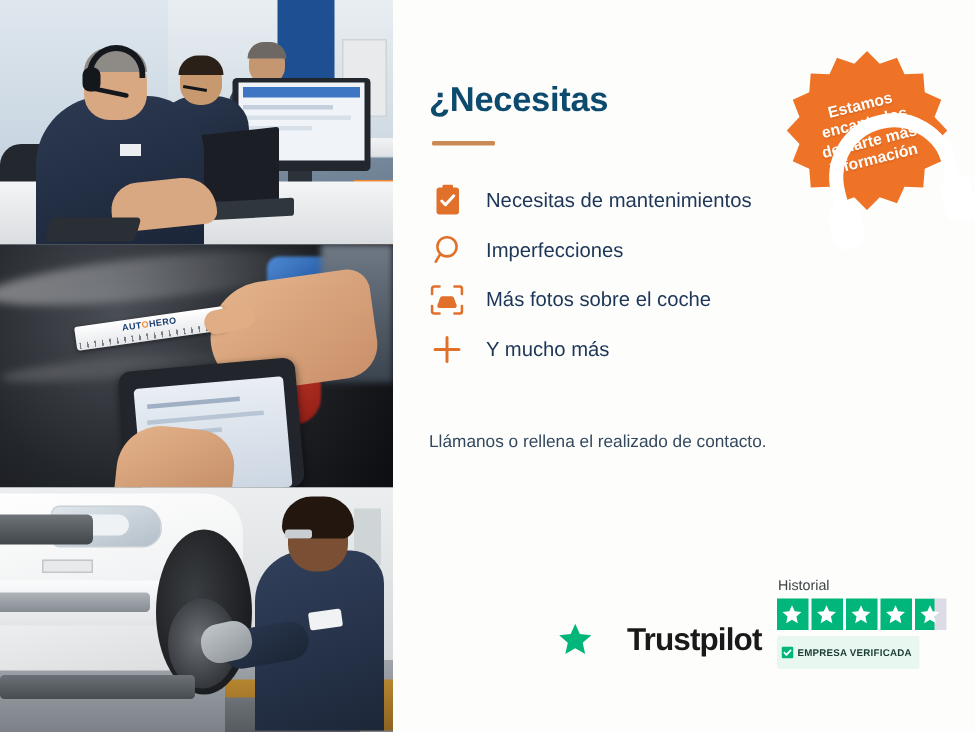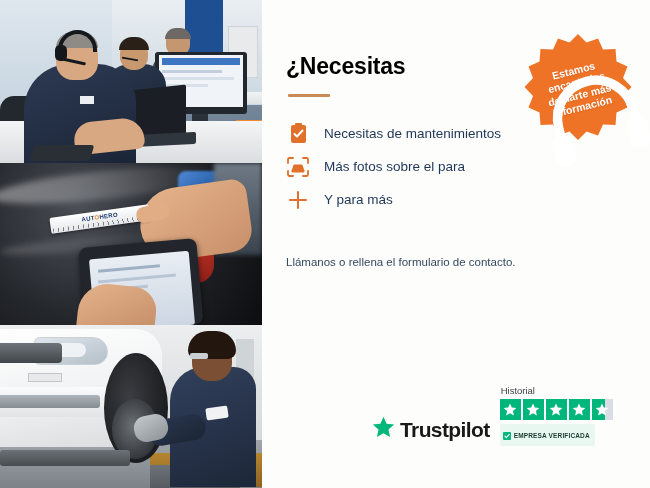--- a/index.html
+++ b/index.html
@@ -191,21 +191,21 @@
   .p3-shelf { position:absolute; right:8px; top:14px; width:18px; height:38px;
     background:#cfd4d7; }
 
   
   .content {
     position: relative;
     flex: 1 1 auto;
     padding: 52px 24px 0 24px;
   }
   .headline {
-    color: #000000;
+    color: #0c4a6e;
     font-size: 23px;
     font-weight: 700;
     line-height: 1.22;
     letter-spacing: -0.2px;
     max-width: 250px;
   }
   .divider {
     width: 42px; height: 3px;
     background: #c98a55;
     margin: 14px 0 20px 2px;
@@ -261,21 +261,21 @@
     white-space: nowrap;
     text-shadow: 0 1px 1px rgba(150,60,0,.25);
   }
 
   
   .trustpilot {
     position: absolute;
     left: 110px; bottom: 42px;
     display: flex; align-items: flex-end; gap: 10px;
   }
-  .tp-logo { display: flex; align-items: flex-end; gap: 5px; padding-bottom: 4px; }
+  .tp-logo { display: flex; align-items: flex-start; gap: 23px; padding-bottom: 4px; }
   .tp-name {
     color: #191919; font-size: 21px; font-weight: 700; letter-spacing: -0.6px;
   }
   .tp-rating { display: flex; flex-direction: column; align-items: flex-start; }
   .tp-excelente {
     color: #3f4247; font-size: 9.5px; margin-bottom: 3px; margin-left: 1px;
   }
   .tp-stars { display: flex; gap: 2px; }
   .tp-star {
     width: 21px; height: 21px;
@@ -406,49 +406,58 @@
           <svg width="19" height="21" viewBox="0 0 19 21">
             <rect x="2" y="2" width="15" height="18" rx="2" fill="#e1702a"></rect>
             <rect x="6" y="0" width="7" height="4" rx="1" fill="#e1702a"></rect>
             <path d="M5.5 11 L8 13.5 L13.5 7.5" stroke="#ffffff" stroke-width="2" fill="none" stroke-linecap="round" stroke-linejoin="round"></path>
           </svg>
         </span>
         <span class="feature-label">Necesitas de mantenimientos</span>
       </li>
 
 
+      <li class="feature-item">
+        <span class="feature-icon">
+          <svg width="21" height="21" viewBox="0 0 21 21">
+            <circle cx="10" cy="8.5" r="6.4" stroke="#e1702a" stroke-width="1.7" fill="none"></circle>
+            <path d="M5.4 13.6 L2.5 18.5" stroke="#e1702a" stroke-width="1.7" stroke-linecap="round"></path>
+          </svg>
+        </span>
+        <span class="feature-label">Imperfecciones</span>
+      </li>
 
       <li class="feature-item">
         <span class="feature-icon">
           <svg width="22" height="20" viewBox="0 0 22 20">
             <path d="M1 6 V2.5 A1.5 1.5 0 0 1 2.5 1 H6" stroke="#e1702a" stroke-width="1.8" fill="none" stroke-linecap="round"></path>
             <path d="M16 1 H19.5 A1.5 1.5 0 0 1 21 2.5 V6" stroke="#e1702a" stroke-width="1.8" fill="none" stroke-linecap="round"></path>
             <path d="M21 14 V17.5 A1.5 1.5 0 0 1 19.5 19 H16" stroke="#e1702a" stroke-width="1.8" fill="none" stroke-linecap="round"></path>
             <path d="M6 19 H2.5 A1.5 1.5 0 0 1 1 17.5 V14" stroke="#e1702a" stroke-width="1.8" fill="none" stroke-linecap="round"></path>
             <path d="M5 12.5 L6.3 8.6 A1.6 1.6 0 0 1 7.8 7.5 H14.2 A1.6 1.6 0 0 1 15.7 8.6 L17 12.5 Z" fill="#e1702a"></path>
             <rect x="4.6" y="12" width="12.8" height="3.4" rx="1.2" fill="#e1702a"></rect>
           </svg>
         </span>
-        <span class="feature-label">Más fotos sobre el para</span>
+        <span class="feature-label">Más fotos sobre el coche</span>
       </li>
 
       <li class="feature-item">
         <span class="feature-icon">
           <svg width="20" height="20" viewBox="0 0 20 20">
             <path d="M10 2 V18 M2 10 H18" stroke="#e1702a" stroke-width="2" stroke-linecap="round"></path>
           </svg>
         </span>
-        <span class="feature-label">Y para más</span>
+        <span class="feature-label">Y mucho más</span>
       </li>
 
     </ul>
 
     <p class="contact-text">
       <br>
-      <span>Llámanos o rellena el formulario de contacto.</span>
+      <span>Llámanos o rellena el realizado de contacto.</span>
     </p>
 
     <div class="badge">
       <svg viewBox="0 0 112 112">
         <path d="M56 2
           L64.5 10.5 L76 6.5 L81 17.5 L93.5 17 L94.5 29.5 L105.5 34.5 L101 46
           L109.5 55 L101 64 L105.5 75.5 L94.5 80.5 L93.5 93 L81 92.5 L76 103.5
           L64.5 99.5 L56 108 L47.5 99.5 L36 103.5 L31 92.5 L18.5 93 L17.5 80.5
           L6.5 75.5 L11 64 L2.5 55 L11 46 L6.5 34.5 L17.5 29.5 L18.5 17
           L31 17.5 L36 6.5 L47.5 10.5 Z" fill="#ee7326"></path>

